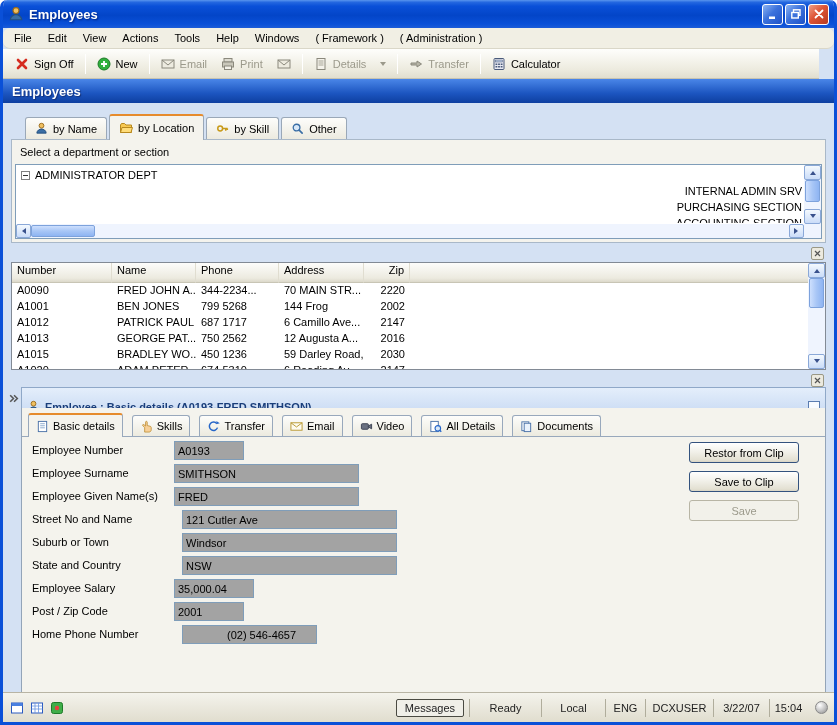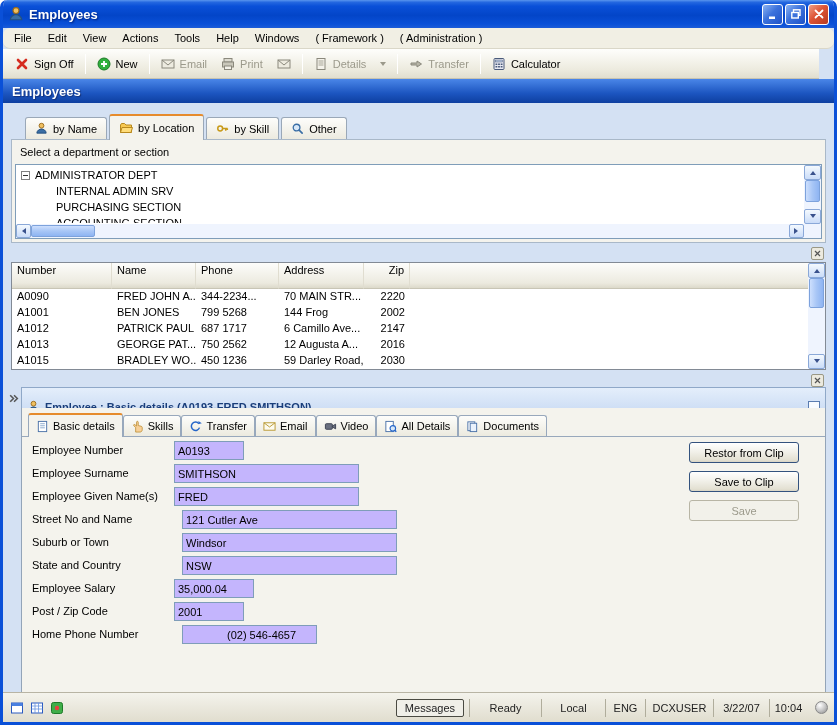--- a/index.html
+++ b/index.html
@@ -44,21 +44,21 @@
   .btab { display:flex; align-items:center; gap:5px; height:22px; padding:0 9px; font-size:11px;
     background:linear-gradient(180deg,#FDFDFB,#ECEADF); border:1px solid #9AA8B8; border-bottom:none;
     border-radius:3px 3px 0 0; margin-right:2px; }
   .btab.selected { height:26px; background:#F4F3ED; border-top:2px solid #E68B2C; margin-bottom:-1px; }
   .browse-page { position:absolute; left:8px; right:8px; top:36px; height:104px;
     background:#F4F3ED; border:1px solid #A9B8C8; }
   .prompt { position:absolute; left:8px; top:6px; font-size:11px; color:#000; }
   .tree-box { position:absolute; left:3px; right:3px; top:24px; bottom:3px; background:#fff; border:1px solid #7F9DB9; }
   .tree { position:absolute; left:2px; top:2px; right:19px; bottom:15px; overflow:hidden; }
   .tree-item { height:16px; display:flex; align-items:center; font-size:11px; color:#000; }
-  .tree-item.child { padding-left:38px; }
+  .tree-item.child { padding-left:38px;justify-content:flex-end; }
   .expander { width:9px; height:9px; border:1px solid #808080; background:#fff; margin:0 5px 0 3px;
     position:relative; flex:0 0 auto; }
   .expander::before { content:""; position:absolute; left:1px; right:1px; top:3px; height:1px; background:#333; }
 
   
   .vscroll { position:absolute; top:0; right:0; width:17px; display:flex; flex-direction:column; background:#EFF4FE; }
   .hscroll { position:absolute; left:0; bottom:0; height:14px; display:flex; background:#EFF4FE; }
   .sarrow { flex:0 0 auto; width:17px; height:15px; display:flex; align-items:center; justify-content:center;
     background:linear-gradient(180deg,#F4F9FE,#CADCF8); border:1px solid #8AA8D8; border-radius:2px; }
   .hscroll .sarrow { width:15px; height:14px; }
@@ -74,47 +74,47 @@
   .scorner { position:absolute; right:0; bottom:0; width:17px; height:14px; background:#EFF4FE; }
 
   
   .panel-close { position:absolute; right:10px; width:13px; height:13px; background:#ECEADF;
     border:1px solid #9A9886; border-radius:2px; display:flex; align-items:center; justify-content:center; }
   .chevron { position:absolute; left:5px; }
 
   
   .table-box { position:absolute; left:8px; right:8px; top:159px; height:108px;
     background:#fff; border:1px solid #828A95; overflow:hidden; }
-  .thead { display:flex; height:26px; }
+  .thead { display:flex; height:20px; }
   .th { font-size:11px; color:#000; padding:1px 0 0 5px; border-right:1px solid #E0DDD0; border-bottom:1px solid #C8C5B5;
     background:linear-gradient(180deg,#FDFDFB,#ECEADF 80%,#DCD9CA); overflow:hidden; white-space:nowrap; }
   .trow { display:flex; height:16px; }
   .td { font-size:11px; color:#000; padding:1px 0 0 5px; overflow:hidden; white-space:nowrap; }
   .c0{width:100px;} .c1{width:84px;} .c2{width:83px;} .c3{width:85px;}
   .c4{width:46px; text-align:right; padding-right:5px;} .cfill{flex:1;}
 
   
   .detail-header { position:absolute; left:18px; right:8px; top:284px; height:39px;
     background:linear-gradient(180deg,#E4EEFB,#BDD2F0); border:1px solid #8FA8C8;
     display:flex; align-items:center; padding:0 5px; }
   .dh-text { font-size:11px; font-weight:bold; color:#1A3E7A; margin-left:5px; flex:1; }
   .panel-max { width:12px; height:12px; border:1px solid #5A7CB0; background:#F8FBFF; }
   .detail-body { position:absolute; left:18px; right:8px; top:305px; height:285px;
     background:#F4F3ED; border:1px solid #93A4B8; border-top:none; }
   .dtabs { position:absolute; left:0; right:0; top:5px; height:24px; display:flex; align-items:flex-end;
     padding-left:6px; border-bottom:1px solid #98A8BC; }
   .dtab { display:flex; align-items:center; gap:4px; height:21px; padding:0 7px; font-size:11px;
     background:linear-gradient(180deg,#FDFDFB,#ECEADF); border:1px solid #98A8BC; border-bottom:none;
-    border-radius:3px 3px 0 0; margin-right:0; }
+    border-radius:3px 3px 0 0; margin-right:9px; }
   .dtab.selected { height:24px; background:#F4F3ED; border-top:2px solid #E68B2C; margin-bottom:-1px; }
 
   .frow { position:absolute; left:0; right:0; height:20px; }
   .flabel { position:absolute; left:10px; top:3px; font-size:11px; color:#000; }
   .finput { position:absolute; left:152px; height:19px; border:1px solid #7F9DB9; font-size:11px;
-    padding:0 3px; background:#c4b5fd; color:#000; }
+    padding:0 3px; background:#a3a3a3; color:#000; }
   .w70{width:70px;} .w185{width:185px;} .w215{width:215px;} .w80{width:80px;} .w135{width:135px;}
 
   .xpbtn { position:absolute; right:26px; width:110px; height:21px; font-size:11px; color:#000;
     background:linear-gradient(180deg,#FFFFFF,#F2F1EA 45%,#E3E0D2 90%,#D8D4C4);
     border:1px solid #33527E; border-radius:3px; }
   .xpbtn.disabled { color:#9C9A8C; border-color:#B8B5A5; background:#F2F1EA; }
 
   
   .statusbar { position:absolute; left:0; right:0; bottom:0; height:30px;
     background:linear-gradient(180deg,#F4F3EC,#E0DDCE); border-top:1px solid #B8B4A4;
@@ -581,18 +581,18 @@
           </svg>
       </span>
     </div>
     <div class="sb-cells">
       <div class="sb-cell sb-messages">Messages</div>
       <div class="sb-cell sb-state">Ready</div>
       <div class="sb-cell sb-local">Local</div>
       <div class="sb-cell sb-lang">ENG</div>
       <div class="sb-cell sb-user">DCXUSER</div>
       <div class="sb-cell sb-date">3/22/07</div>
-      <div class="sb-cell sb-time">10:04</div>
+      <div class="sb-cell sb-time">15:04</div>
       <div class="sphere"></div>
     </div>
   </div>
 
 </div>
 
 </body></html>

